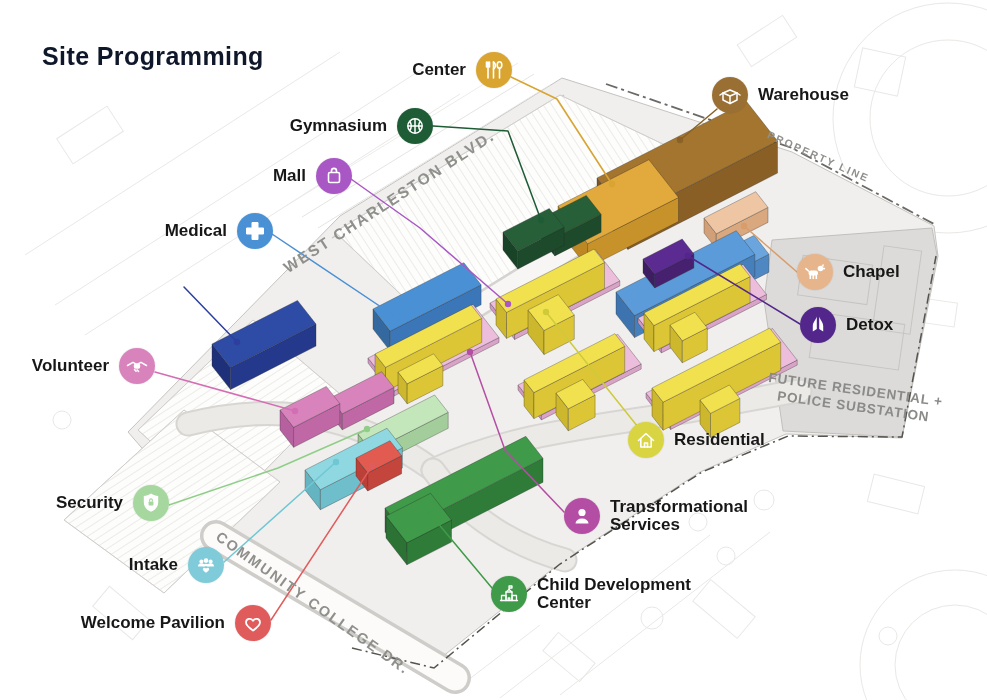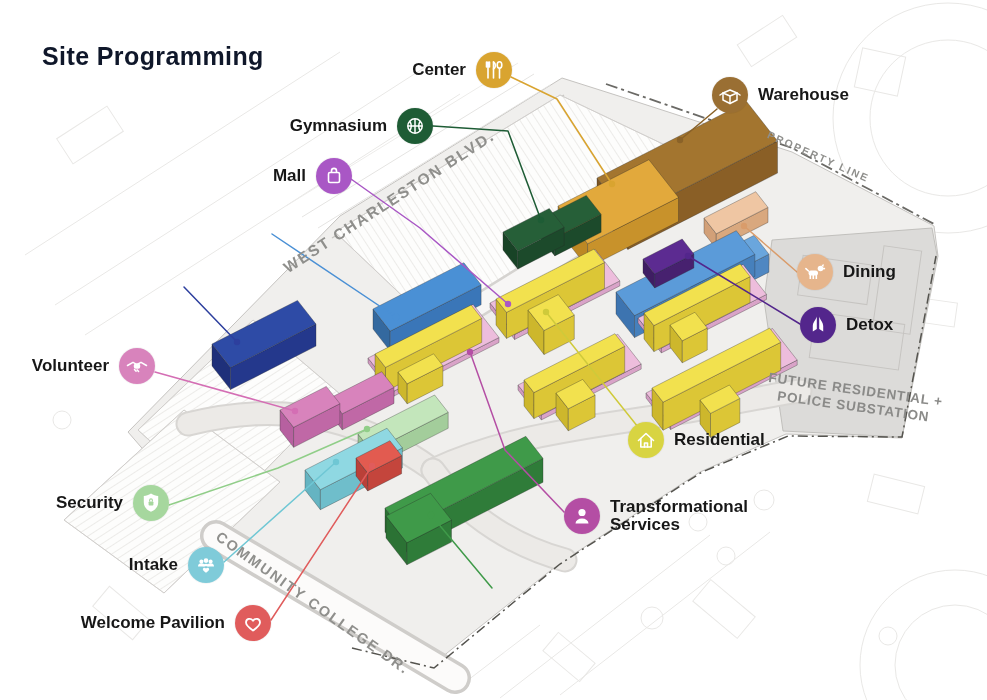--- a/index.html
+++ b/index.html
@@ -383,20 +383,28 @@
 <div class="li left" style="top:158px;right:635px">
   <span class="lbl">Mall</span>
   <span class="ic" style="background-color: rgb(169, 87, 197);">
     <svg width="36" height="36" viewBox="0 0 36 36" fill="none" stroke="#fff" stroke-width="1.6" stroke-linejoin="round">
       <rect x="12.5" y="14.5" width="11" height="10" rx="1.5"></rect>
           <path d="M15.5,14.5 v-1.6 a2.5,2.5 0 0 1 5,0 v1.6"></path>
     </svg>
   </span>
 </div>
 
+<div class="li left" style="top:213px;right:714px">
+  <span class="lbl">Medical</span>
+  <span class="ic" style="background-color: rgb(74, 144, 213);">
+    <svg width="36" height="36" viewBox="0 0 36 36">
+      <path d="M15,9.5 h6 v5.5 h5.5 v6 h-5.5 v5.5 h-6 v-5.5 h-5.5 v-6 h5.5 Z" fill="#fff" stroke="#fff" stroke-width="1" stroke-linejoin="round"></path>
+    </svg>
+  </span>
+</div>
 
 
 <div class="li left" style="top:348px;right:832px">
   <span class="lbl">Volunteer</span>
   <span class="ic" style="background-color: rgb(216, 131, 188);">
     <svg width="36" height="36" viewBox="0 0 36 36" fill="none" stroke="#fff" stroke-width="1.5" stroke-linecap="round" stroke-linejoin="round">
       <path d="M8.5,17.5 l5.5,-3.2 5,2.8 M27.5,17.5 l-5.5,-3.2 -4,2.2"></path>
       <rect x="14.8" y="15.6" width="6.4" height="5.2" rx="2" fill="#fff" stroke="none"></rect>
       <path d="M15.5,21.5 l1.6,1.8 M18.2,21.9 l1.4,1.6"></path>
     </svg>
@@ -444,21 +452,21 @@
       <rect x="11.5" y="16.5" width="9.5" height="5" rx="2.5"></rect>
           <circle cx="23.5" cy="14.5" r="2.8"></circle>
       <polygon points="24.5,11 27,10.2 26.2,13.2"></polygon>
           <rect x="25.8" y="13.8" width="2.4" height="1.6" rx="0.8"></rect>
       <rect x="12.5" y="21" width="1.6" height="4"></rect>
           <rect x="15.5" y="21" width="1.6" height="4"></rect>
           <rect x="18.5" y="21" width="1.6" height="4"></rect>
       <path d="M11.5,17 l-2.6,-2.4" stroke="#fff" stroke-width="1.6" stroke-linecap="round"></path>
     </svg>
   </span>
-  <span class="lbl nw">Dining</span>
+  <span class="lbl nw">Chapel</span>
 </div>
 
 <div class="li right" style="top:307px;left:800px">
   <span class="ic" style="background-color: rgb(83, 38, 140);">
     <svg width="36" height="36" viewBox="0 0 36 36" fill="#fff">
       <path d="M16.8,9.5 c-0.8,3.2 -4,5.6 -4,9.6 v5.4 l4,-2.4 Z"></path>
       <path d="M19.2,9.5 c0.8,3.2 4,5.6 4,9.6 v5.4 l-4,-2.4 Z"></path>
     </svg>
   </span>
   <span class="lbl nw">Detox</span>
@@ -478,14 +486,28 @@
   <span class="ic" style="background-color: rgb(216, 212, 66);">
     <svg width="36" height="36" viewBox="0 0 36 36" fill="none" stroke="#fff" stroke-width="1.6" stroke-linecap="round" stroke-linejoin="round">
       <path d="M10.5,18.5 L18,11.5 L25.5,18.5"></path>
           <path d="M12.8,16.5 V25 H23.2 V16.5"></path>
           <path d="M16.5,25 v-4 h3 v4"></path>
     </svg>
   </span>
   <span class="lbl nw">Residential</span>
 </div>
 
+<div class="li right" style="top:576px;left:491px">
+  <span class="ic" style="background-color: rgb(63, 154, 73);">
+    <svg width="36" height="36" viewBox="0 0 36 36" fill="none" stroke="#fff" stroke-width="1.3" stroke-linecap="round" stroke-linejoin="round">
+      <path d="M9.5,24.5 h17"></path>
+          <path d="M10.5,24.5 v-5 h4.5 v5"></path>
+          <path d="M25.5,24.5 v-5 h-4.5 v5"></path>
+      <path d="M15,24.5 v-8.5 h6 v8.5"></path>
+          <path d="M15,16 l3,-2.6 3,2.6"></path>
+          <path d="M18,13.4 v-3.4 h3 v2 h-3"></path>
+      <path d="M17.2,24.5 v-2.6 h1.6 v2.6"></path>
+    </svg>
+  </span>
+  <span class="lbl w178">Child Development Center</span>
+</div>
 
 </div>
 
 </body></html>

